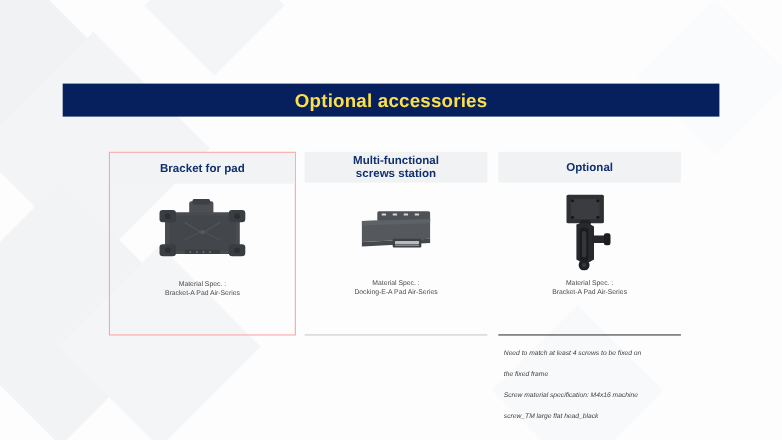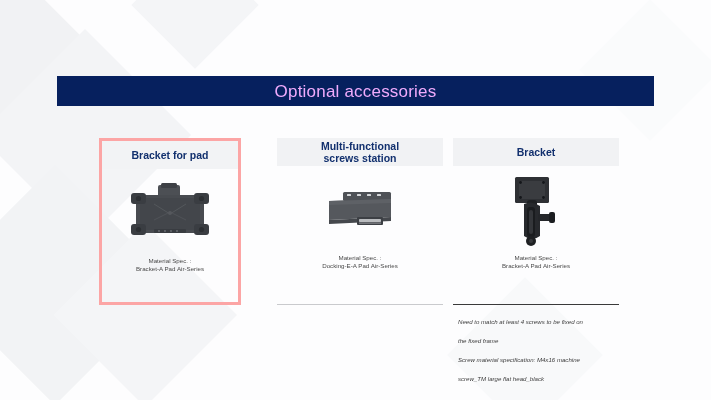--- a/index.html
+++ b/index.html
@@ -41,33 +41,33 @@
     left: 57px;
     top: 76px;
     width: 597px;
     height: 30px;
     background: #06205e;
     display: flex;
     align-items: center;
     justify-content: center;
   }
   #title-bar .title-text {
-    color: #f0abfc;
+    color: #fde047;
     font-size: 17px;
-    font-weight: normal;
+    font-weight: bold;
     letter-spacing: 0.2px;
     line-height: 1;
   }
 
   
   .column {
     position: absolute;
     top: 138px;
   }
-  #col-0 { left: 99px;  width: 142px; height: 167px; border: 3px solid #fca5a5; box-sizing: border-box; background: transparent; }
+  #col-0 { left: 99px;  width: 170px; height: 167px; border: 1px solid #fca5a5; box-sizing: border-box; background: transparent; }
   #col-1 { left: 277px; width: 166px; height: 167px; }
   #col-2 { left: 453px; width: 166px; height: 167px; }
 
   .col-header {
     height: 28px;
     background: #f1f2f4;
     display: flex;
     align-items: center;
     justify-content: center;
     text-align: center;
@@ -194,21 +194,21 @@
         <rect x="38" y="35.5" width="22" height="1.2" fill="#85888c"></rect>
       </svg>
     </div>
     <div class="col-spec">Material Spec. :
 Docking-E-A Pad Air-Series</div>
     <div class="col-rule"></div>
   </div>
 
   <div class="column" id="col-2">
     <div class="col-header">
-      <span class="hdr-text">Bracket</span>
+      <span class="hdr-text">Optional</span>
     </div>
     <div class="col-img">
       <svg width="58" height="72" viewBox="0 0 58 72">
         <rect x="8" y="3" width="34" height="26" rx="1.5" fill="#2e3034"></rect>
         <rect x="12" y="7" width="26" height="18" rx="1" fill="#3a3c40"></rect>
         <circle cx="13.5" cy="8.5" r="1.4" fill="#14161a"></circle>
         <circle cx="36.5" cy="8.5" r="1.4" fill="#14161a"></circle>
         <circle cx="13.5" cy="23.5" r="1.4" fill="#14161a"></circle>
         <circle cx="36.5" cy="23.5" r="1.4" fill="#14161a"></circle>
         <rect x="20" y="26" width="10" height="10" rx="3" fill="#1e2023"></rect>

